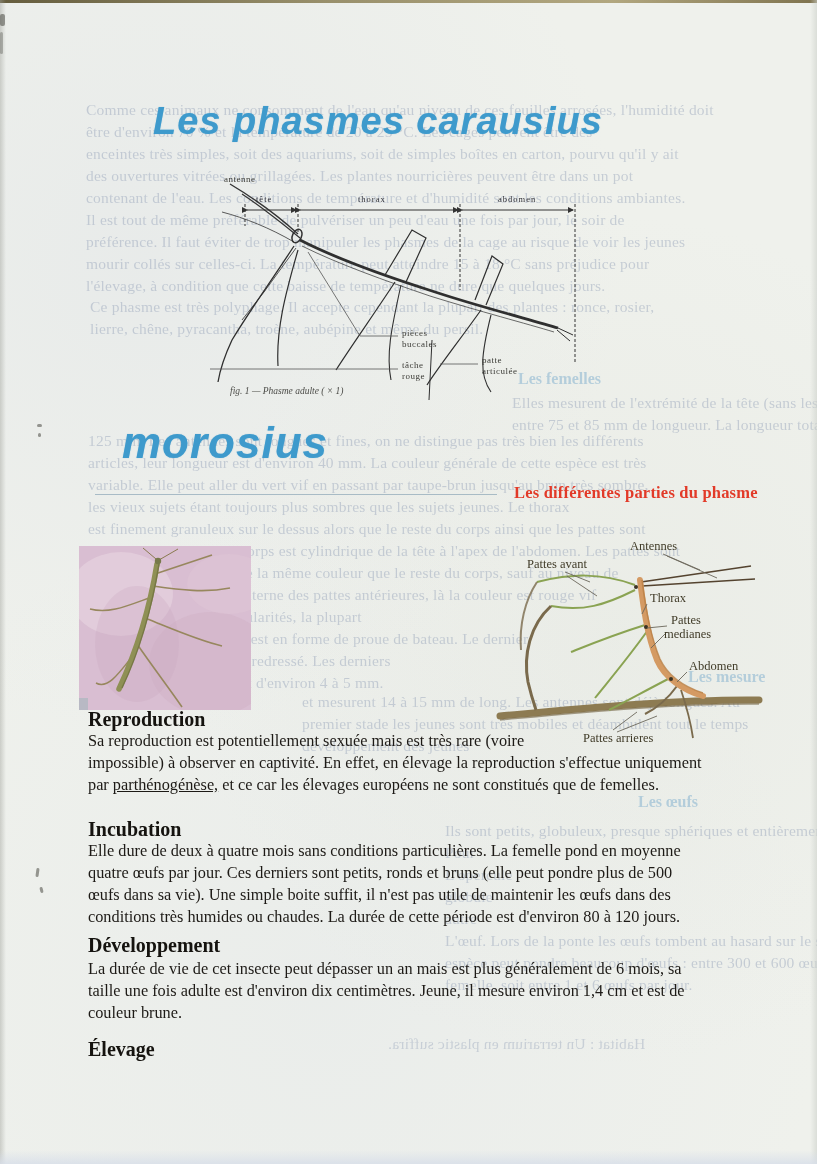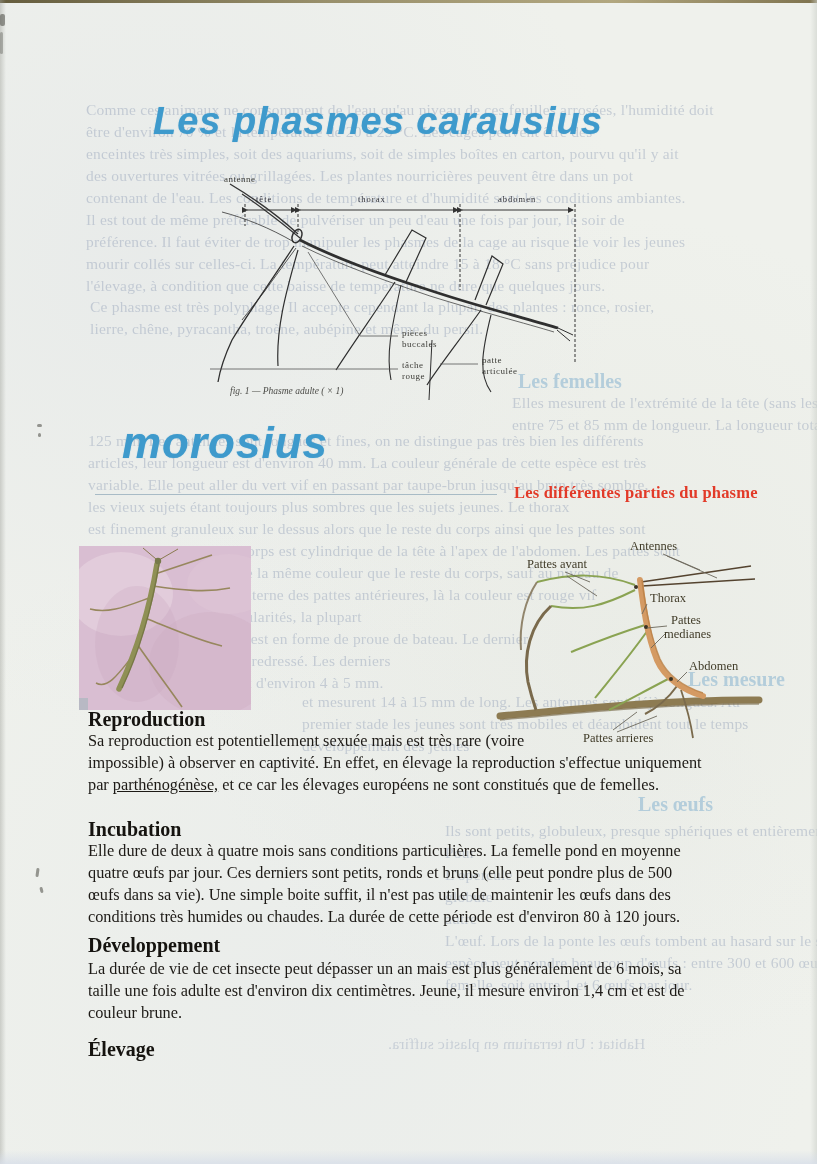--- a/index.html
+++ b/index.html
@@ -14,21 +14,21 @@
   }
   .abs{position:absolute;}
   
   .edge-top{left:0;top:0;width:817px;height:3px;background:linear-gradient(90deg,#4d431f,#8a7f55 40%,#a79a6c 75%,#6b5d33);opacity:.85;}
   .edge-left{left:0;top:0;width:6px;height:1164px;background:linear-gradient(90deg,rgba(160,162,155,.45),rgba(160,162,155,0));}
   .edge-right{right:0;top:0;width:7px;height:1164px;background:linear-gradient(270deg,rgba(205,209,203,.6),rgba(205,209,203,0));}
   .edge-bottom{left:0;bottom:0;width:817px;height:14px;background:linear-gradient(0deg,rgba(215,222,233,.8),rgba(215,222,233,0));}
   .smudge{background:#4a4a44;border-radius:2px;opacity:.55;}
   
   .bt{color:#8e9cb5;opacity:.42;filter:blur(.4px);font-size:15.5px;line-height:22px;white-space:pre;letter-spacing:.2px;}
-  .bt-h{color:#8fb8d2;opacity:.6;filter:blur(.35px);font-weight:bold;font-size:20px;white-space:pre;}
+  .bt-h{color:#8fb8d2;opacity:.6;filter:blur(.35px);font-weight:bold;font-size:16px;white-space:pre;}
   .bt.mirror{transform:scaleX(-1);opacity:.38;}
   
   .title{color:#3e9acc;font-family:"Liberation Sans",sans-serif;font-style:italic;font-weight:bold;letter-spacing:1px;text-shadow:0 0 1px rgba(62,154,204,.5);}
   .red-h{color:#e23a28;font-weight:bold;font-size:16.5px;letter-spacing:.2px;white-space:pre;}
   .sec-h{color:#15130f;font-weight:bold;font-size:20px;white-space:pre;}
   .para{color:#1d1a16;font-size:16.3px;line-height:22px;white-space:pre-line;width:656px;}
   .u{text-decoration:underline;}
   .rule{height:1px;background:#84a0b2;opacity:.65;}
   svg text{font-family:"Liberation Serif",serif;}
   .fig1-label{font-size:9px;fill:#3b3b36;letter-spacing:.5px;}

